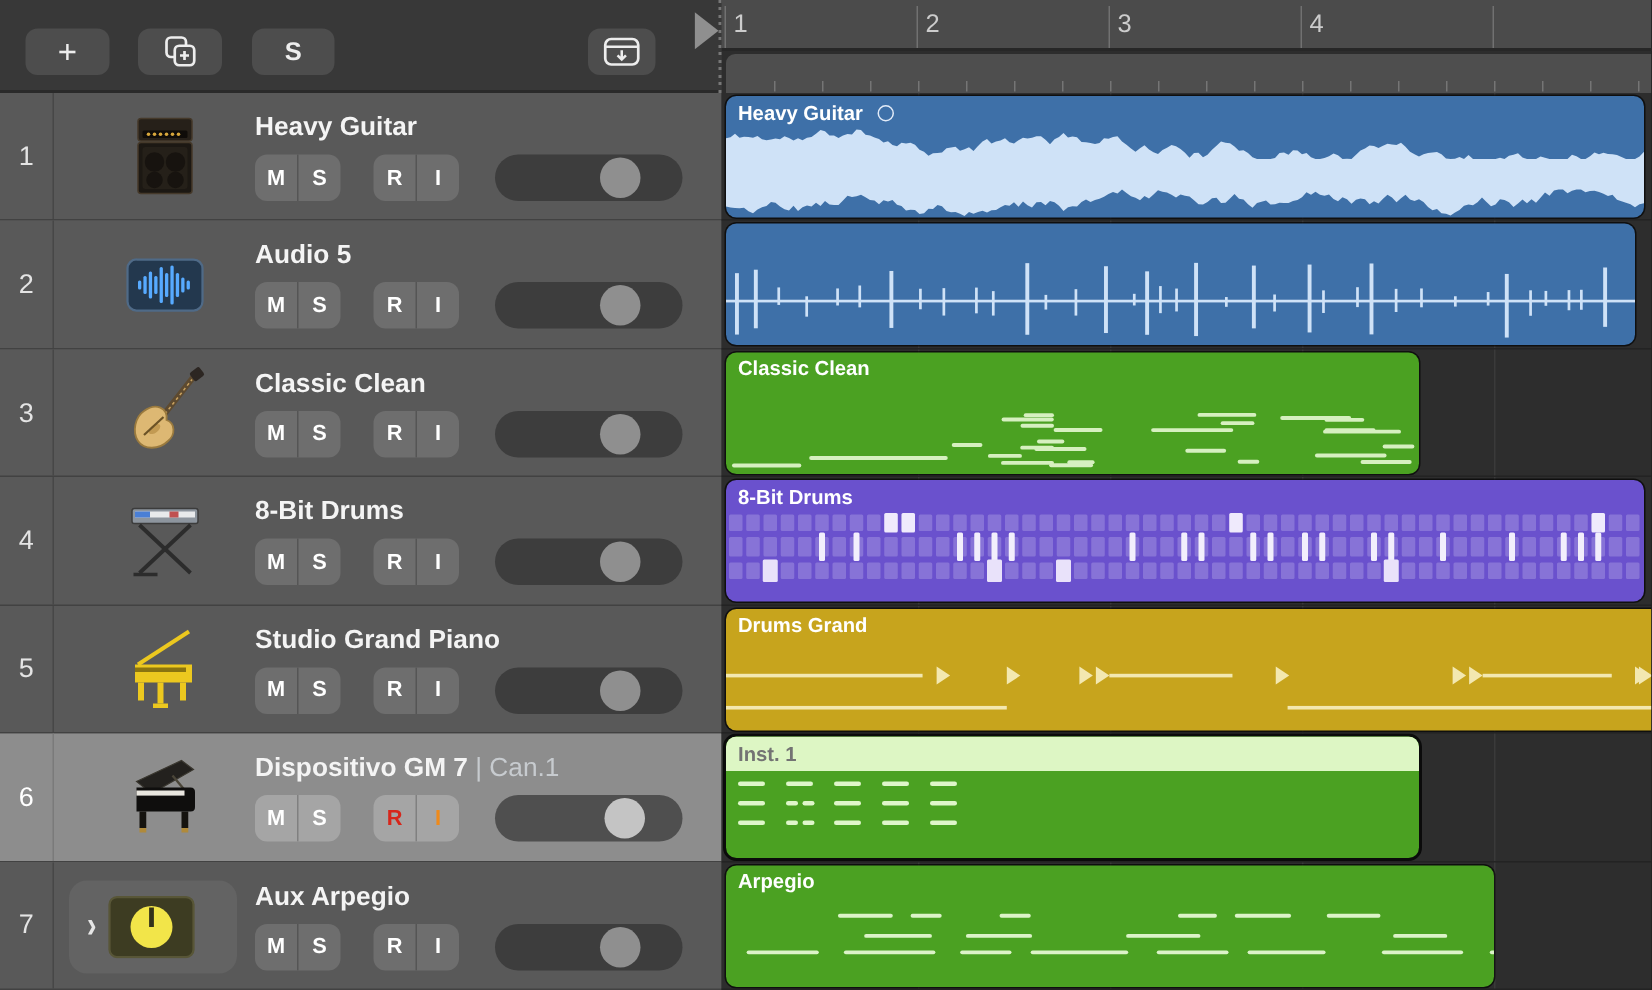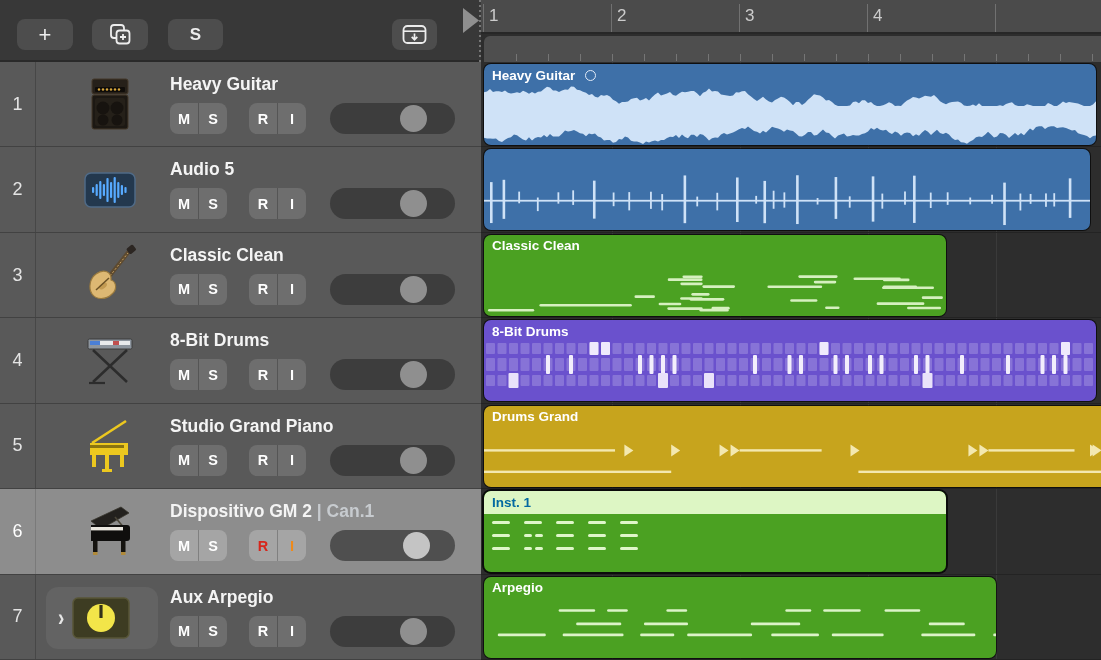--- a/index.html
+++ b/index.html
@@ -33,21 +33,21 @@
   .trow{position:relative;width:100%;height:85.43px;background:#595959;border-bottom:1px solid #424242;}
   .trow.sel{background:#8d8d8d;}
   .tnum{position:absolute;left:0;top:0;width:36px;height:100%;display:flex;align-items:center;justify-content:center;
         font-size:18px;color:#e4e4e4;border-right:1px solid #474747;}
   .trow.sel .tnum{color:#ffffff;border-right-color:#7a7a7a;}
   .ticon{position:absolute;left:78px;top:0;width:64px;height:100%;display:flex;align-items:center;justify-content:center;}
   .ticon.aux{left:46px;width:112px;height:62px;top:12px;background:#636363;border-radius:12px;
              display:flex;align-items:center;justify-content:flex-start;padding-left:12px;gap:8px;}
   .aux-chev{color:#e6e6e6;font-size:19px;font-weight:600;transform:scaleY(1.3);}
   .tname{position:absolute;left:170px;top:12px;font-size:17.5px;font-weight:600;color:#f4f4f4;white-space:nowrap;}
-  .tname .sfx{font-weight:700;color:#c7cbcf;}
+  .tname .sfx{font-weight:400;color:#c7cbcf;}
   .btns{position:absolute;left:170px;top:41px;height:31px;}
   .pair{position:absolute;top:0;height:31px;width:57px;background:#6e6e6e;border-radius:8px;display:flex;overflow:hidden;}
   .pair.ms{left:0;}
   .pair.ri{left:79px;}
   .trow.sel .pair{background:#a5a5a5;}
   .pb{flex:1;border:none;background:transparent;color:#ffffff;font-size:14.5px;font-weight:700;padding:0;cursor:default;}
   .pb + .pb{border-left:1px solid rgba(0,0,0,0.22);}
   .trow.sel .pb.armed{color:#d7261b;}
   .trow.sel .pb.inmon{color:#ef8a1a;}
   .slider{position:absolute;left:160px;top:0;width:125px;height:31px;background:#3d3d3d;border-radius:16px;}
@@ -58,21 +58,21 @@
   
   .timeline{position:absolute;left:481px;top:62px;width:620px;height:598px;background:#2d2d2d;}
   .gline{position:absolute;top:0;bottom:0;width:1px;background:#3a3a3a;}
   .lane{position:relative;width:100%;height:85.43px;border-bottom:1px solid #232323;overflow:hidden;}
   .region{position:absolute;left:3px;top:2px;height:81px;border-radius:7px;overflow:hidden;
           box-shadow:0 0 0 1px rgba(0,0,0,0.65);}
   .region.sel{box-shadow:0 0 0 2px #0b0b0b;}
   .rheader{position:absolute;left:0;top:0;right:0;height:22px;display:flex;align-items:center;padding-left:8px;gap:10px;}
   .region.sel .rheader{height:23px;background:#ddf6c4;border-radius:6px 6px 0 0;}
   .rlabel{font-size:13.5px;font-weight:600;color:#ffffff;white-space:nowrap;}
-  .region.sel .rlabel{color:#0369a1;}
+  .region.sel .rlabel{color:#737373;}
   .rbadge{display:flex;}
   .rbadge .c{display:inline-block;width:11px;height:11px;border:1.7px solid #e2ebf8;border-radius:50%;}
   .rbadge .c + .c{margin-left:-5px;}
   .rbody{position:absolute;left:0;bottom:0;}
 </style>
 </head>
 <body>
 
 <div class="app">
 
@@ -280,21 +280,21 @@
             <polygon points="10,18 40,4 48,10 20,26" fill="#23211e" stroke="#3a372f" stroke-width="0.8"></polygon>
             <line x1="34" y1="14" x2="44" y2="26" stroke="#4a4538" stroke-width="1.6"></line>
             <path d="M10 22 h36 q3 0 3 3 v10 q0 3 -3 3 h-36 z" fill="#0f0e0d"></path>
             <rect x="10" y="24" width="32" height="3.4" fill="#e9e6df"></rect>
             <rect x="12" y="38" width="4.5" height="11" fill="#15130f"></rect>
             <rect x="40" y="38" width="4.5" height="11" fill="#15130f"></rect>
             <rect x="12" y="49" width="4.5" height="3" fill="#b08a3a"></rect>
             <rect x="40" y="49" width="4.5" height="3" fill="#b08a3a"></rect>
           </svg>
         </div>
-    <div class="tname"><span class="nm">Dispositivo GM 2</span><span class="sfx"> | Can.1</span></div>
+    <div class="tname"><span class="nm">Dispositivo GM 7</span><span class="sfx"> | Can.1</span></div>
     <div class="btns">
       <div class="pair ms">
         <button class="pb mb">M</button>
         <button class="pb sb">S</button>
       </div>
       <div class="pair ri">
         <button class="pb rb armed">R</button>
         <button class="pb ib inmon">I</button>
       </div>
       <div class="slider">

